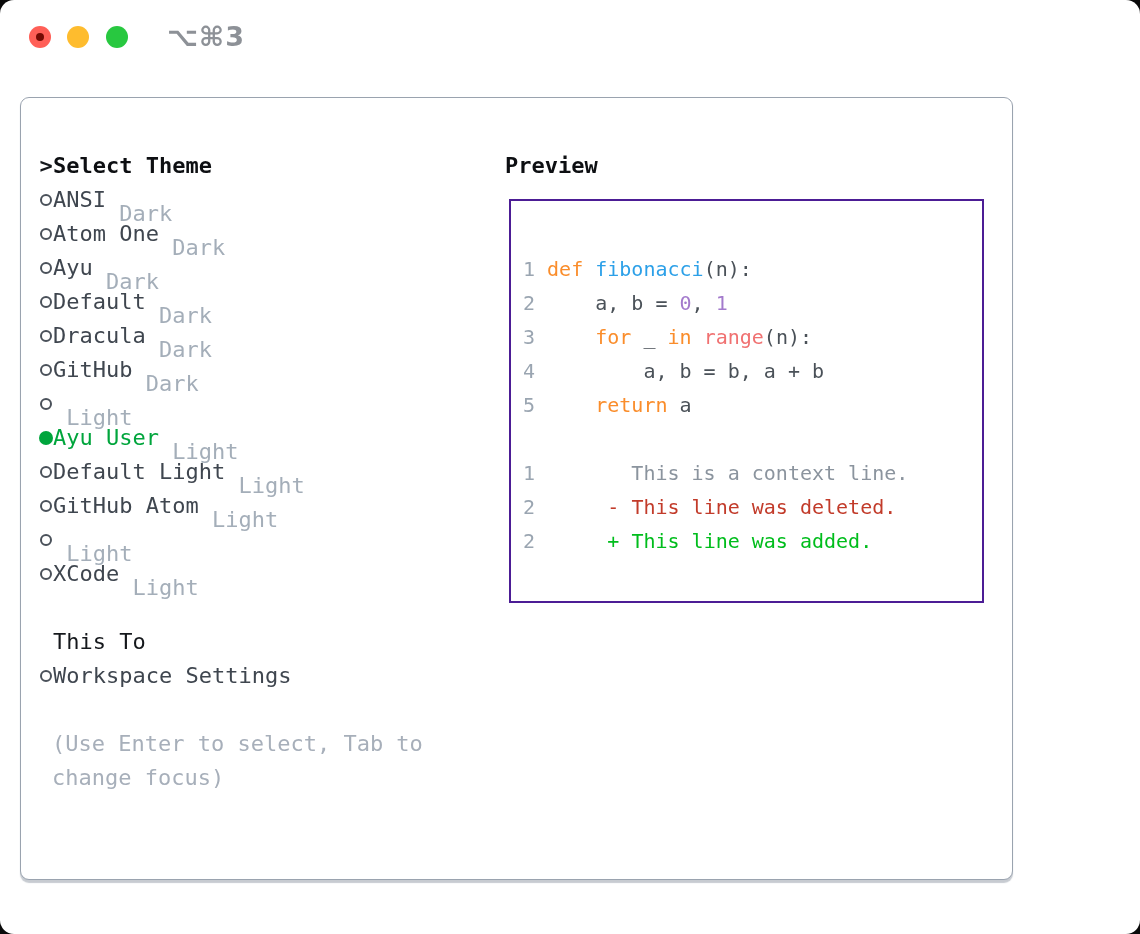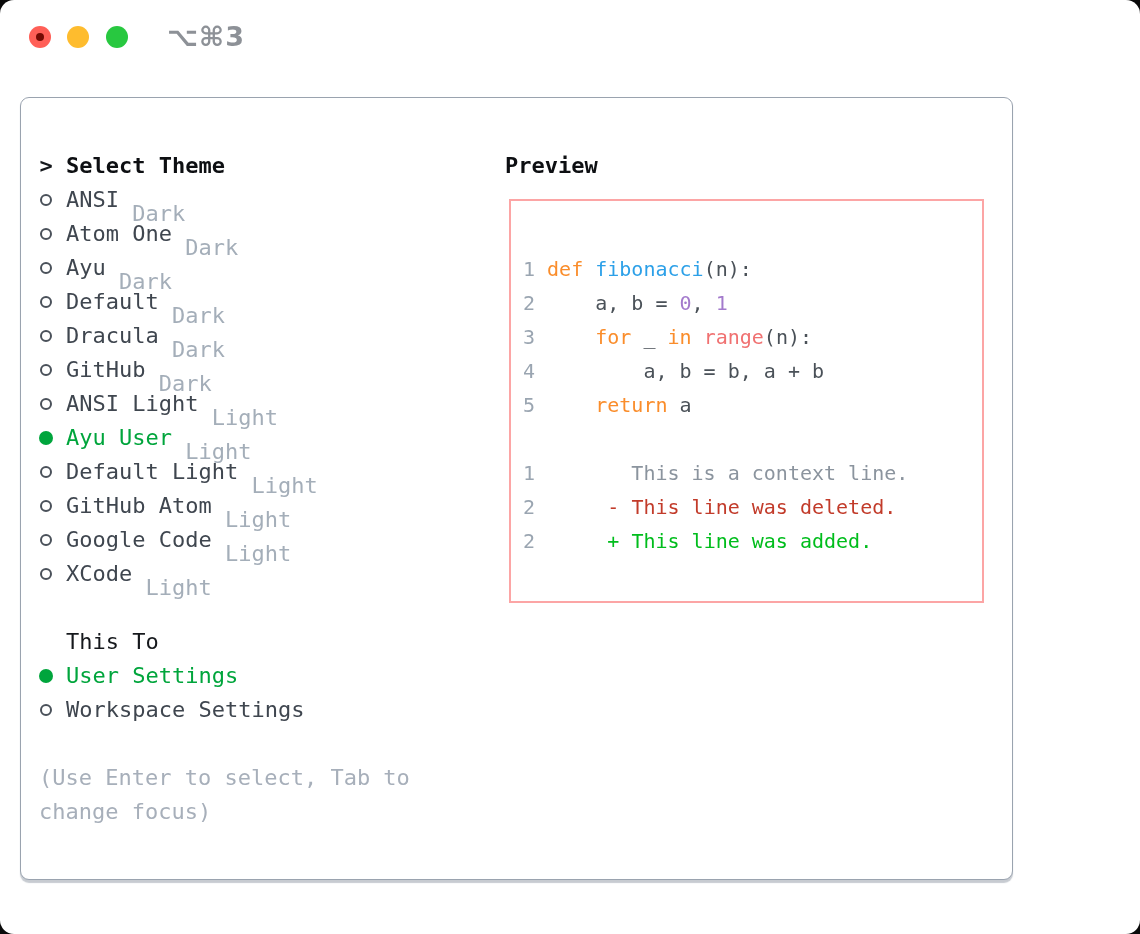--- a/index.html
+++ b/index.html
@@ -25,32 +25,32 @@
     background:#fff;border:1.5px solid #9aa3af;border-radius:9px;
     box-shadow:0 2.5px 1px rgba(130,140,152,.45);
   }
   
   .left-col{position:absolute;left:18px;top:51px;font-size:22px;line-height:34px;}
   .row{height:34px;display:flex;align-items:center;white-space:pre;}
   .marker{width:14px;height:34px;display:flex;align-items:center;justify-content:center;flex:0 0 14px;}
   .radio{width:12px;height:12px;border:2px solid #4a515a;border-radius:50%;box-sizing:border-box;background:transparent;}
   .radio.on{width:14px;height:14px;border:none;background:#00a53c;}
   .caret{font-weight:bold;color:#15181c;}
-  .row .label{margin-left:13px;color:#3f464f;}
+  .row .label{color:#3f464f;}
   .row.header .label{font-weight:bold;color:#0d0f12;}
   .row.section .label{color:#15181c;}
   .row .tag{color:#a4aeb9;white-space:pre;margin-top:28px;}
   .row.sel .label{color:#00a53c;}
   .spacer{height:34px;}
-  .hint{color:#a7afba;width:400px;white-space:normal;word-break:normal;}
+  .hint{color:#a7afba;width:400px;white-space:normal;word-break:normal;margin-left:13px;}
   
   .preview-title{position:absolute;left:484px;top:51px;height:34px;line-height:34px;font-size:22px;font-weight:bold;color:#0d0f12;}
   .preview-box{
     position:absolute;left:488px;top:101px;width:475px;height:404px;
-    border:2px solid #fca5a5;background:#fff;box-sizing:border-box;
+    border:2px solid #4c1d95;background:#fff;box-sizing:border-box;
   }
   .code{margin:0;padding:51px 0 0 12px;font-family:"DejaVu Sans Mono",monospace;font-size:20px;line-height:34px;white-space:pre;}
   .codeline{height:34px;}
   .gut{display:inline-block;width:2ch;}
 </style>
 </head>
 <body>
 
 <div class="window">
   <div class="titlebar">
@@ -68,37 +68,36 @@
         <span class="label">Select Theme</span>
       </div>
 
       <div id="theme-rows">
           <div class="row"><span class="marker"><span class="radio"></span></span><span class="label">ANSI</span><span class="tag"> Dark</span></div>
           <div class="row"><span class="marker"><span class="radio"></span></span><span class="label">Atom One</span><span class="tag"> Dark</span></div>
           <div class="row"><span class="marker"><span class="radio"></span></span><span class="label">Ayu</span><span class="tag"> Dark</span></div>
           <div class="row"><span class="marker"><span class="radio"></span></span><span class="label">Default</span><span class="tag"> Dark</span></div>
           <div class="row"><span class="marker"><span class="radio"></span></span><span class="label">Dracula</span><span class="tag"> Dark</span></div>
           <div class="row"><span class="marker"><span class="radio"></span></span><span class="label">GitHub</span><span class="tag"> Dark</span></div>
-          <div class="row"><span class="marker"><span class="radio"></span></span><span class="label">ANSI Light</span><span class="tag"> Light</span></div>
+          <div class="row"><span class="marker"><span class="radio"></span></span><span class="tag"> Light</span></div>
           <div class="row sel"><span class="marker"><span class="radio on"></span></span><span class="label">Ayu User</span><span class="tag"> Light</span></div>
           <div class="row"><span class="marker"><span class="radio"></span></span><span class="label">Default Light</span><span class="tag"> Light</span></div>
           <div class="row"><span class="marker"><span class="radio"></span></span><span class="label">GitHub Atom</span><span class="tag"> Light</span></div>
-          <div class="row"><span class="marker"><span class="radio"></span></span><span class="label">Google Code</span><span class="tag"> Light</span></div>
+          <div class="row"><span class="marker"><span class="radio"></span></span><span class="tag"> Light</span></div>
           <div class="row"><span class="marker"><span class="radio"></span></span><span class="label">XCode</span><span class="tag"> Light</span></div>
         </div>
 
       <div class="spacer"></div>
 
       <div class="row section">
         <span class="marker"></span>
         <span class="label">This To</span>
       </div>
 
       <div id="apply-rows">
-          <div class="row sel"><span class="marker"><span class="radio on"></span></span><span class="label">User Settings</span></div>
           <div class="row"><span class="marker"><span class="radio"></span></span><span class="label">Workspace Settings</span></div>
         </div>
 
       <div class="spacer"></div>
 
       <div class="hint">(Use Enter to select, Tab to change focus)</div>
     </div>
 
     <div class="preview-title">Preview</div>
 

